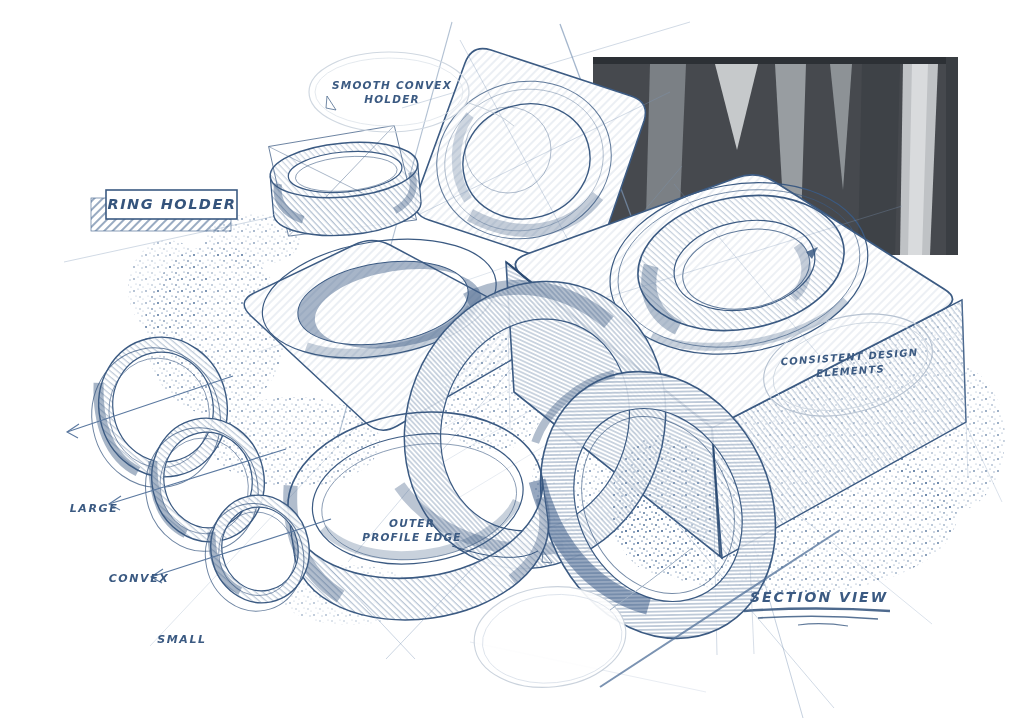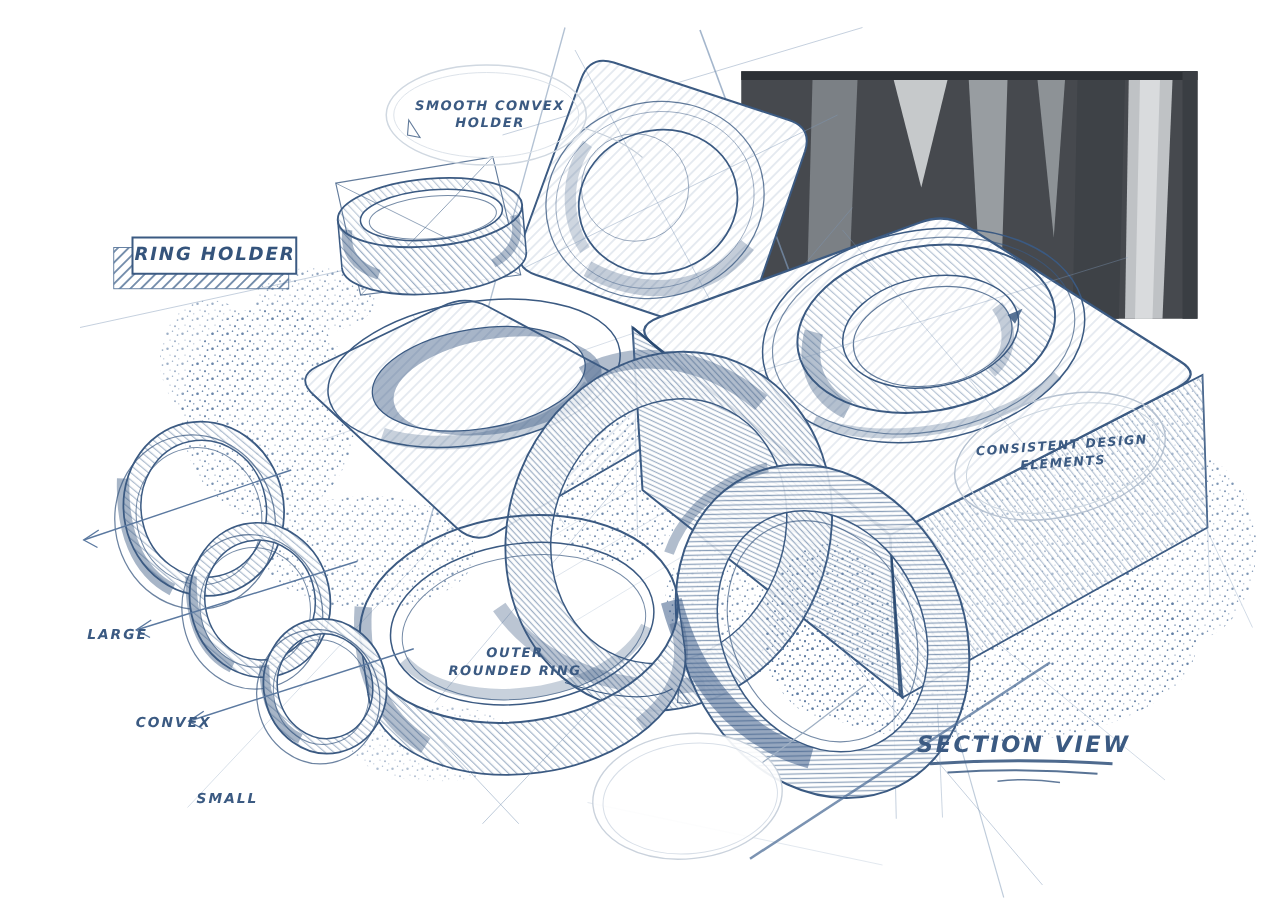--- a/index.html
+++ b/index.html
@@ -3,21 +3,21 @@
 <meta charset="utf-8">
 <style>
   html,body{margin:0;padding:0;background:#fff;}
   .stage{position:relative;width:1024px;height:724px;background:#ffffff;overflow:hidden;
          font-family:"DejaVu Sans",sans-serif;}
   svg{position:absolute;left:0;top:0;}
   .lbl{position:absolute;transform:translate(-50%,-50%);white-space:nowrap;text-align:center;
        font-style:italic;font-weight:600;font-size:10.5px;letter-spacing:1.2px;
        color:#3b5a82;line-height:1.35;}
   .lbl.title{font-size:14.5px;font-weight:700;letter-spacing:1.5px;color:#35547c;}
-  .lbl.section{font-size:18px;font-weight:700;letter-spacing:2px;}
+  .lbl.section{font-size:14px;font-weight:700;letter-spacing:2px;}
   .lbl.consistent{transform:translate(-50%,-50%) rotate(-4deg);font-size:10px;}
   .lbl.sizes{font-size:11px;letter-spacing:1.6px;margin-top:40px;}
 </style>
 </head>
 <body>
 
 <div class="stage">
 
 <svg width="1024" height="724" viewBox="0 0 1024 724">
 <defs>
@@ -283,21 +283,21 @@
   <span>SMOOTH CONVEX</span><br>
   <span>HOLDER</span>
 </div>
 
 <div class="lbl sizes" style="left:94px;top:469px;">LARGE</div>
 <div class="lbl sizes" style="left:139px;top:539px;">CONVEX</div>
 <div class="lbl sizes" style="left:182px;top:600px;">SMALL</div>
 
 <div class="lbl" style="left:412px;top:530px;">
   <span>OUTER</span><br>
-  <span>ROUNDED RING</span>
+  <span>PROFILE EDGE</span>
 </div>
 
 
 <div class="lbl consistent" style="left:850px;top:364px;">
   <span>CONSISTENT DESIGN</span><br>
   <span>ELEMENTS</span>
 </div>
 
 <div class="lbl section" style="left:819px;top:597px;">SECTION VIEW</div>
 

